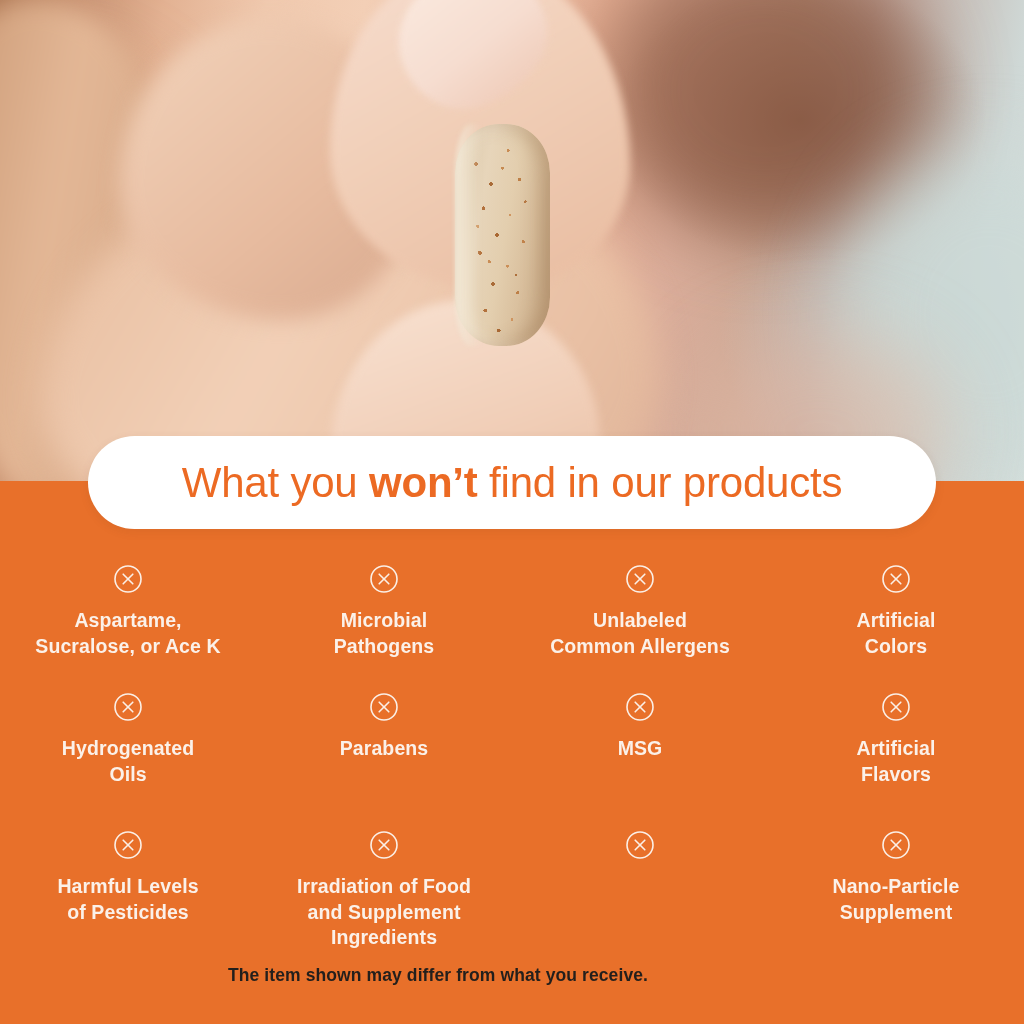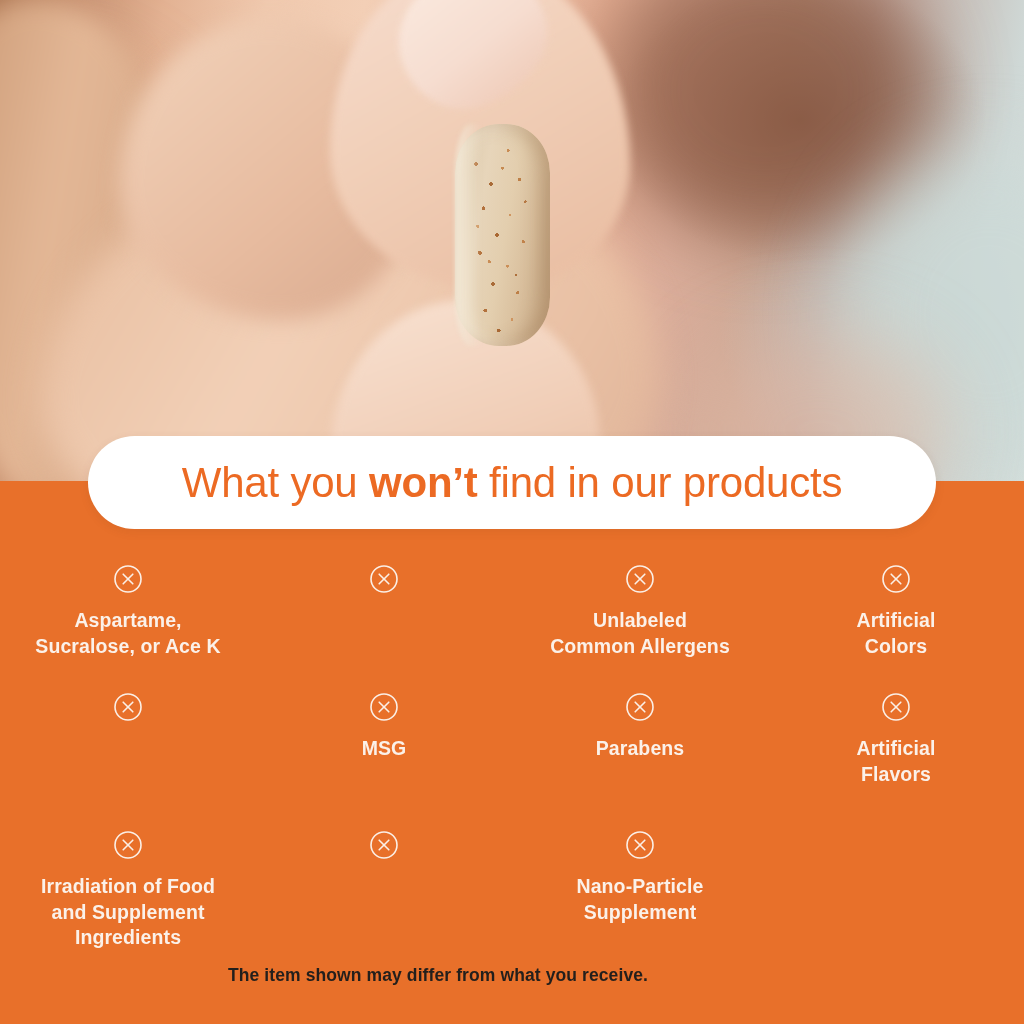--- a/index.html
+++ b/index.html
@@ -298,20 +298,22 @@
       <div class="cell-label">Aspartame,
 Sucralose, or Ace K</div>
     </div>
 
     <div class="cell r1">
       <svg class="x-icon" viewBox="0 0 30 30">
           <circle cx="15" cy="15" r="13"></circle>
           <line x1="10.2" y1="10.2" x2="19.8" y2="19.8"></line>
           <line x1="19.8" y1="10.2" x2="10.2" y2="19.8"></line>
         </svg>
+      <div class="cell-label">Microbial
+Pathogens</div>
     </div>
 
     <div class="cell r1">
       <svg class="x-icon" viewBox="0 0 30 30">
           <circle cx="15" cy="15" r="13"></circle>
           <line x1="10.2" y1="10.2" x2="19.8" y2="19.8"></line>
           <line x1="19.8" y1="10.2" x2="10.2" y2="19.8"></line>
         </svg>
       <div class="cell-label">Unlabeled
 Common Allergens</div>
@@ -326,50 +328,61 @@
       <div class="cell-label">Artificial
 Colors</div>
     </div>
 
     <div class="cell r2">
       <svg class="x-icon" viewBox="0 0 30 30">
           <circle cx="15" cy="15" r="13"></circle>
           <line x1="10.2" y1="10.2" x2="19.8" y2="19.8"></line>
           <line x1="19.8" y1="10.2" x2="10.2" y2="19.8"></line>
         </svg>
+      <div class="cell-label">Hydrogenated
+Oils</div>
     </div>
 
     <div class="cell r2">
       <svg class="x-icon" viewBox="0 0 30 30">
           <circle cx="15" cy="15" r="13"></circle>
           <line x1="10.2" y1="10.2" x2="19.8" y2="19.8"></line>
           <line x1="19.8" y1="10.2" x2="10.2" y2="19.8"></line>
         </svg>
+      <div class="cell-label">Parabens</div>
+    </div>
+
+    <div class="cell r2">
+      <svg class="x-icon" viewBox="0 0 30 30">
+          <circle cx="15" cy="15" r="13"></circle>
+          <line x1="10.2" y1="10.2" x2="19.8" y2="19.8"></line>
+          <line x1="19.8" y1="10.2" x2="10.2" y2="19.8"></line>
+        </svg>
       <div class="cell-label">MSG</div>
-    </div>
-
-    <div class="cell r2">
-      <svg class="x-icon" viewBox="0 0 30 30">
-          <circle cx="15" cy="15" r="13"></circle>
-          <line x1="10.2" y1="10.2" x2="19.8" y2="19.8"></line>
-          <line x1="19.8" y1="10.2" x2="10.2" y2="19.8"></line>
-        </svg>
-      <div class="cell-label">Parabens</div>
     </div>
 
     <div class="cell r2">
       <svg class="x-icon" viewBox="0 0 30 30">
           <circle cx="15" cy="15" r="13"></circle>
           <line x1="10.2" y1="10.2" x2="19.8" y2="19.8"></line>
           <line x1="19.8" y1="10.2" x2="10.2" y2="19.8"></line>
         </svg>
       <div class="cell-label">Artificial
 Flavors</div>
     </div>
 
+    <div class="cell r3">
+      <svg class="x-icon" viewBox="0 0 30 30">
+          <circle cx="15" cy="15" r="13"></circle>
+          <line x1="10.2" y1="10.2" x2="19.8" y2="19.8"></line>
+          <line x1="19.8" y1="10.2" x2="10.2" y2="19.8"></line>
+        </svg>
+      <div class="cell-label">Harmful Levels
+of Pesticides</div>
+    </div>
 
     <div class="cell r3">
       <svg class="x-icon" viewBox="0 0 30 30">
           <circle cx="15" cy="15" r="13"></circle>
           <line x1="10.2" y1="10.2" x2="19.8" y2="19.8"></line>
           <line x1="19.8" y1="10.2" x2="10.2" y2="19.8"></line>
         </svg>
       <div class="cell-label">Irradiation of Food
 and Supplement
 Ingredients</div>

